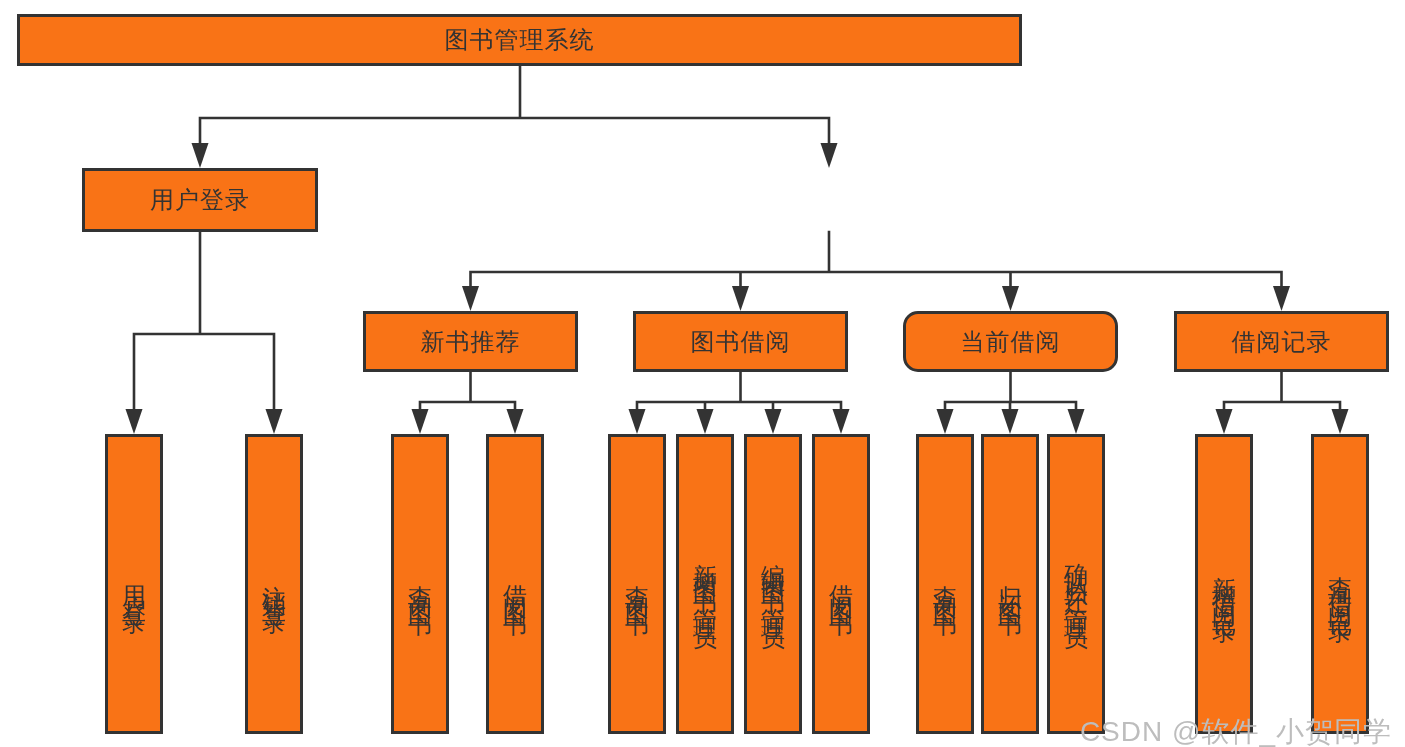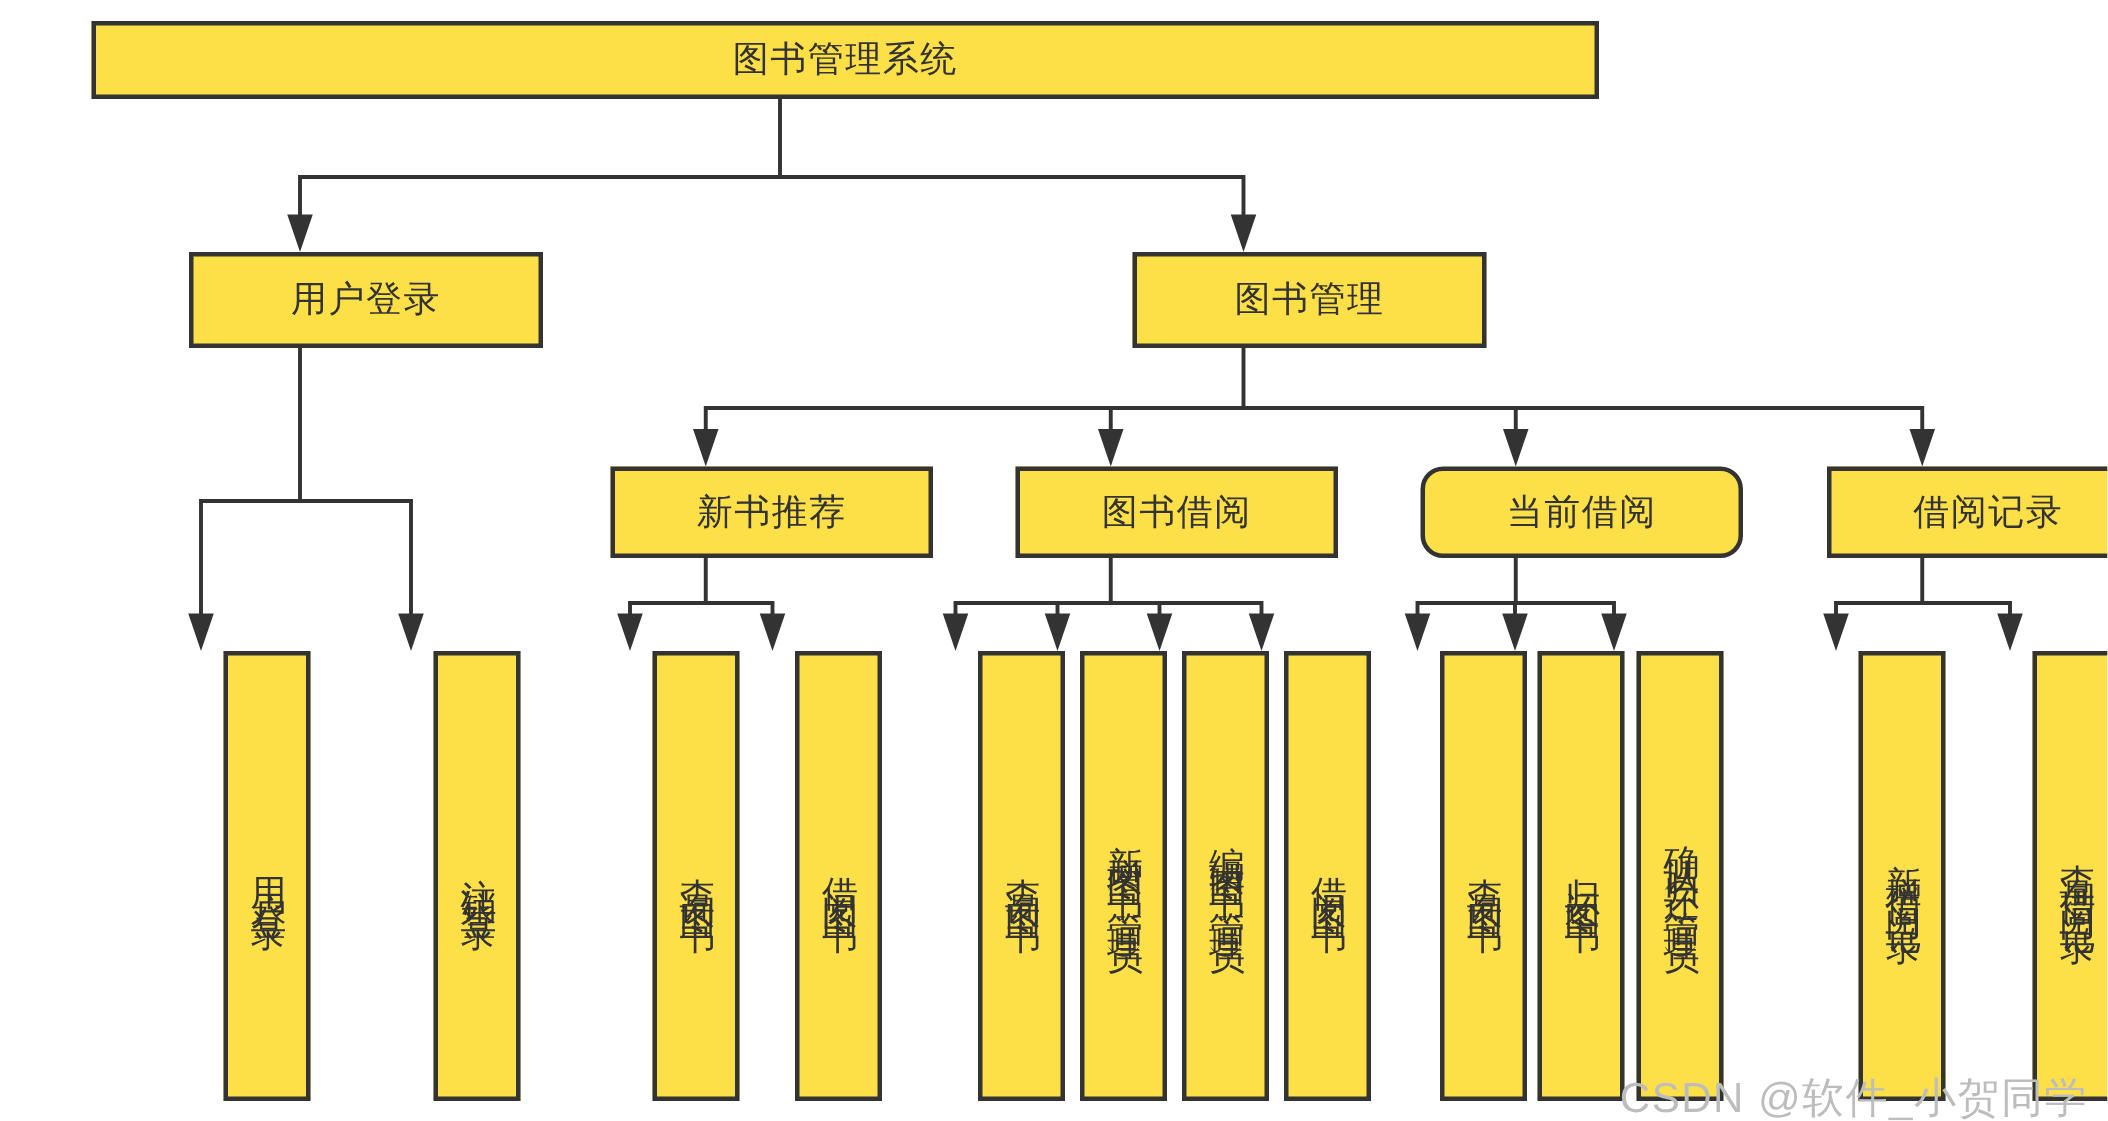--- a/index.html
+++ b/index.html
@@ -21,25 +21,24 @@
     fill: none;
     stroke: #333333;
     stroke-width: 2.6;
     stroke-linecap: square;
   }
   svg.connectors polygon { fill: #333333; stroke: none; }
   .box {
     position: absolute;
     box-sizing: border-box;
     border: 3px solid #333333;
-    background: #fde047;
+    background: #f97316;
     display: flex;
     align-items: center;
     justify-content: center;
-    margin-left: 44px;
   }
   .hlabel {
     font-size: 24px;
     letter-spacing: 1px;
     line-height: 1;
     white-space: nowrap;
   }
   .leaf { top: 434px; width: 58px; height: 300px; }
   .vtext {
     writing-mode: vertical-rl;
@@ -103,21 +102,20 @@
     <g>
       <path d="M1281.5,372 V402 M1224,402 H1340 M1224,402 V415 M1340,402 V415"></path>
       <polygon points="1215.5,409 1232.5,409 1224,434"></polygon>
       <polygon points="1331.5,409 1348.5,409 1340,434"></polygon>
     </g>
   </svg>
 
   <div class="box hlabel" style="left:17px; top:14px; width:1005px; height:52px;">图书管理系统</div>
 
   <div class="box hlabel" style="left:82px; top:168px; width:236px; height:64px;">用户登录</div>
-  <div class="box hlabel" style="left:711px; top:168px; width:236px; height:64px;">图书管理</div>
 
   <div class="box hlabel" style="left:633px; top:311px; width:215px; height:61px;">图书借阅</div>
   <div class="box hlabel" style="left:363px; top:311px; width:215px; height:61px;">新书推荐</div>
   <div class="box hlabel" style="left:903px; top:311px; width:215px; height:61px;border-radius:15px;">当前借阅</div>
   <div class="box hlabel" style="left:1174px; top:311px; width:215px; height:61px;">借阅记录</div>
 
   <div class="box leaf" style="left:105px;">
     <span class="vtext">用户登录</span>
   </div>
   <div class="box leaf" style="left:245px;">

